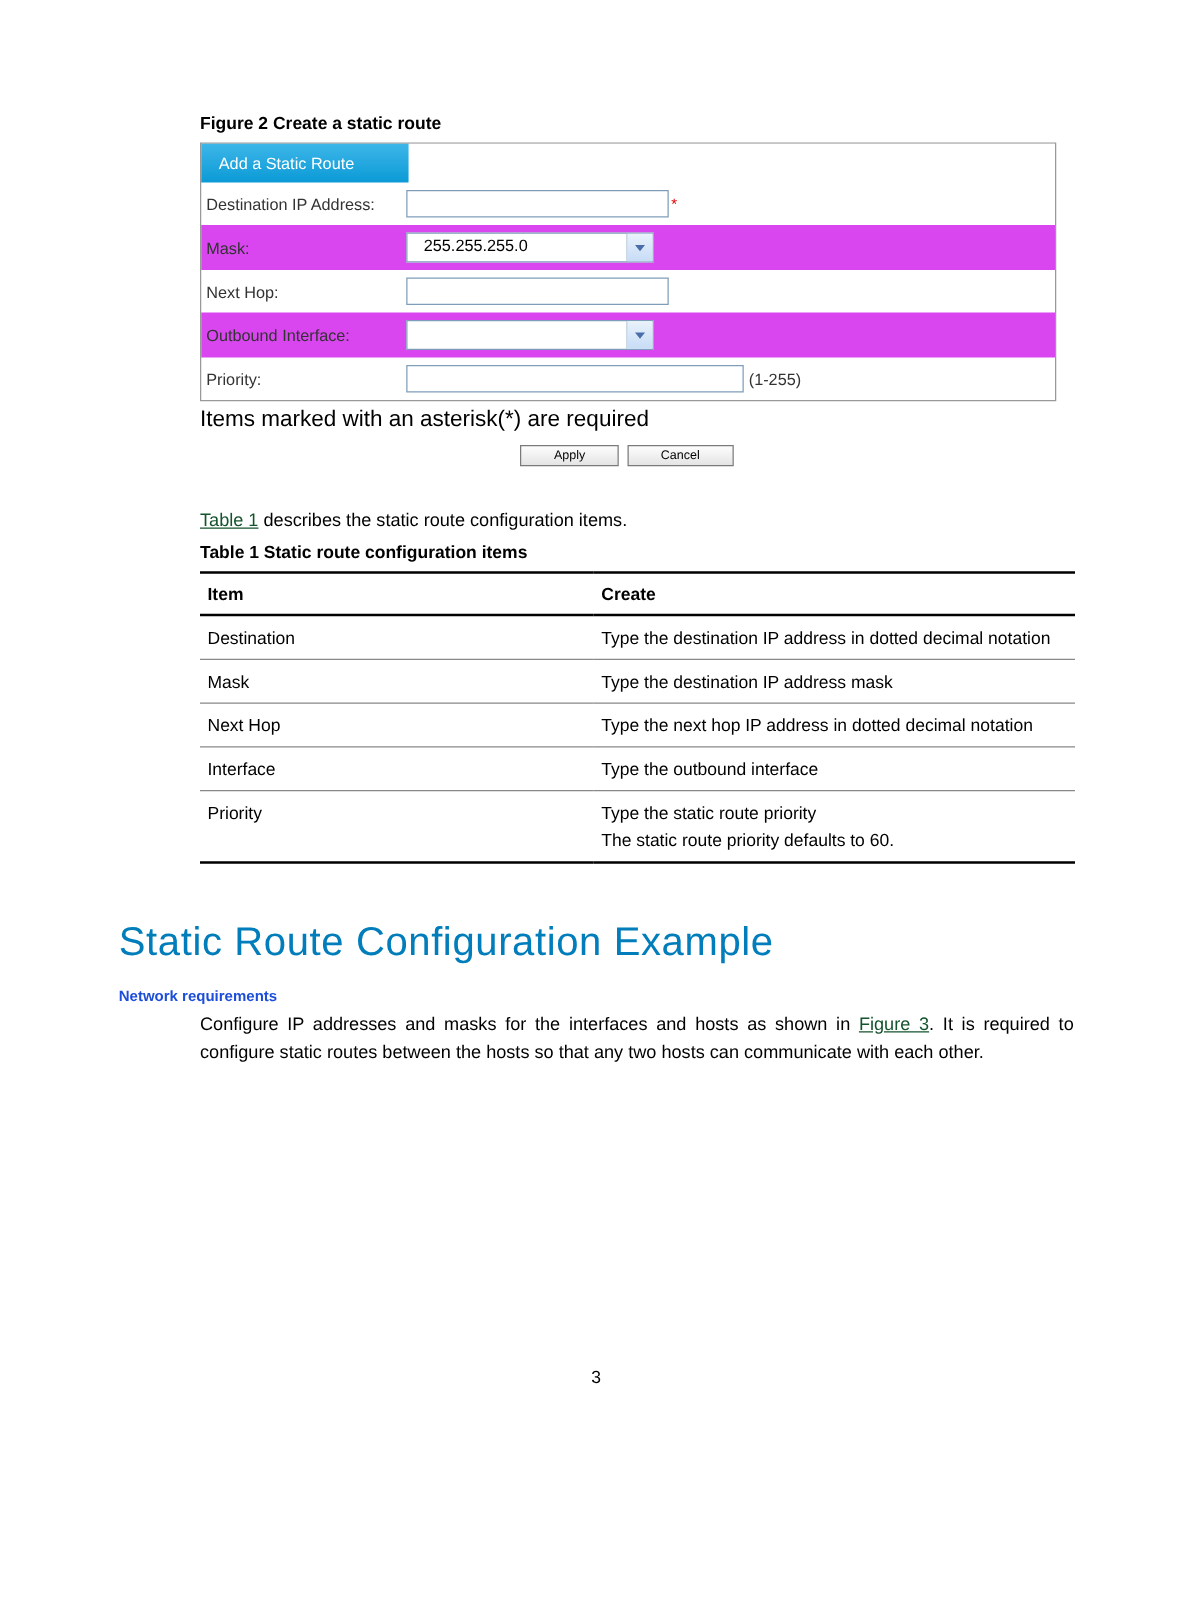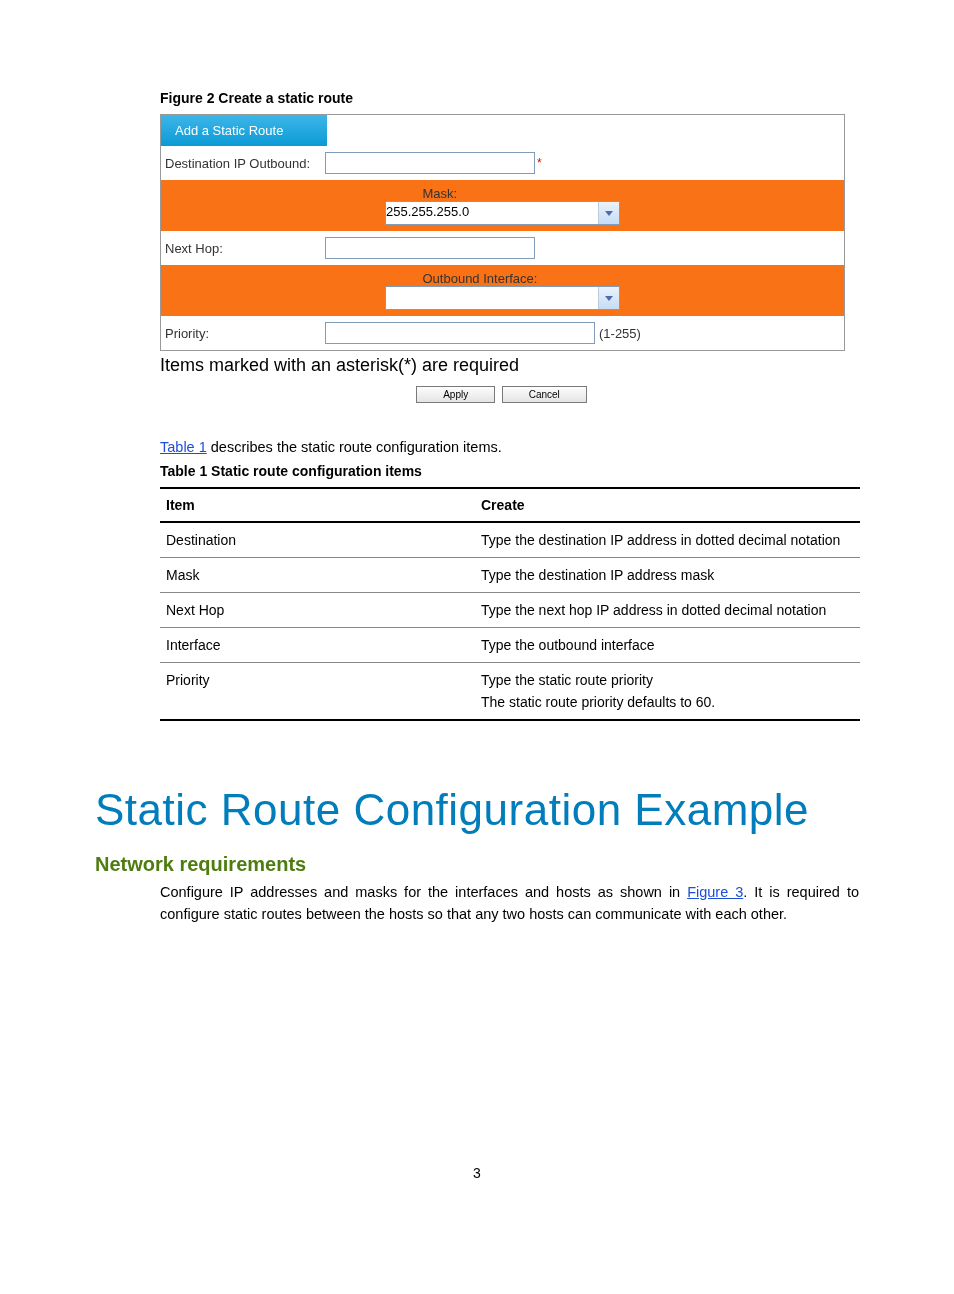--- a/index.html
+++ b/index.html
@@ -17,31 +17,31 @@
   .indent {
     margin-left: 65px;
   }
   .figure-caption, .table-caption {
     color: #000000;
     font-weight: bold;
     font-size: 14px;
     margin-bottom: 8px;
   }
   .section-heading {
-    color: #4d7c0f;
+    color: #1d4ed8;
     font-weight: bold;
-    font-size: 20px;
+    font-size: 12px;
     margin-top: 18px;
     margin-bottom: 6px;
   }
   .main-heading {
     color: #007dba;
-    font-size: 44px;
+    font-size: 32px;
     font-weight: 300;
-    margin-top: 64px;
+    margin-top: 44px;
     margin-bottom: 8px;
     font-family: "Futura", "Trebuchet MS", Arial, sans-serif;
     letter-spacing: 0.5px;
   }
   
   .form-box {
     border: 1px solid #999;
     width: 683px;
     font-family: Arial, sans-serif;
     font-size: 13px;
@@ -60,22 +60,21 @@
     flex: 1;
     background: #fff;
     border-bottom: 1px solid #fff;
   }
   .form-row {
     display: flex;
     align-items: center;
     padding: 6px 4px;
   }
   .form-row.alt {
-    background: #f97316;
-    flex-direction: column;
+    background: #d946ef;
   }
   .form-label {
     width: 160px;
     color: #333;
   }
   .form-input {
     width: 210px;
     height: 22px;
     border: 1px solid #7f9db9;
     font-size: 13px;
@@ -83,22 +82,22 @@
     box-sizing: border-box;
     background: #fff;
   }
   .form-select {
     border: 1px solid #7f9db9;
     height: 22px;
     display: flex;
     background: #fff;
   }
   .select-text {
-    width: 212px;
-    padding: 2px 0;
+    width: 175px;
+    padding: 2px 13px;
     box-sizing: border-box;
     font-size: 13px;
   }
   .select-btn {
     width: 20px;
     background: linear-gradient(#eaf2fb,#c7dcf6);
     border-left: 1px solid #bcd;
     display: flex;
     align-items: center;
     justify-content: center;
@@ -133,21 +132,21 @@
     line-height: 1.5;
     margin-top: 34px;
   }
   .body-text2 {
     font-family: "Futura", "Trebuchet MS", Arial, sans-serif;
     font-size: 14.5px;
     line-height: 1.5;
     text-align: justify;
   }
   a.doc-link {
-    color: #1d4ed8;
+    color: #14532d;
     text-decoration: underline;
   }
   
   table.config {
     border-collapse: collapse;
     width: 700px;
     font-family: "Futura", "Trebuchet MS", Arial, sans-serif;
     font-size: 14px;
     margin-top: 4px;
   }
@@ -182,21 +181,21 @@
   <div class="indent">
     <div class="figure-caption">Figure 2 Create a static route</div>
 
     <div class="form-box">
       <div class="form-tab-row">
         <div class="form-tab">Add a Static Route</div>
         <div class="form-tab-rest"></div>
       </div>
 
       <div class="form-row">
-        <div class="form-label">Destination IP Outbound:</div>
+        <div class="form-label">Destination IP Address:</div>
         <input class="form-input" type="text" style="">
         <span class="req-star">*</span>
       </div>
 
       <div class="form-row alt">
         <div class="form-label">Mask:</div>
         <div class="form-select">
           <div class="select-text">255.255.255.0</div>
           <div class="select-btn">
               <div class="chev"></div>

